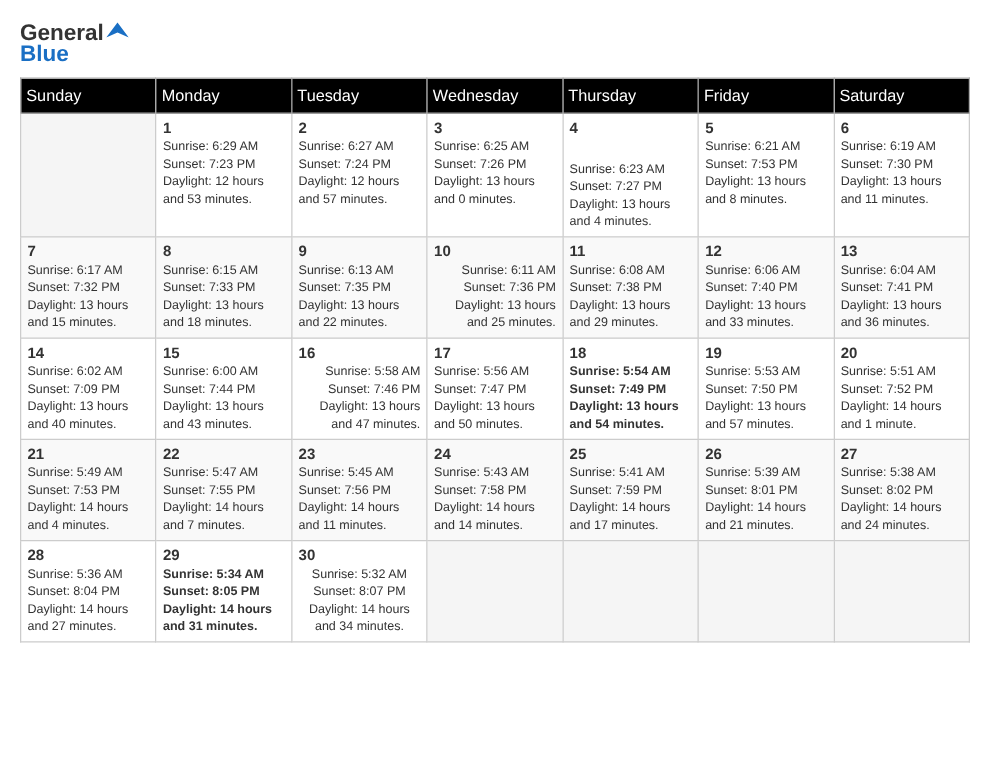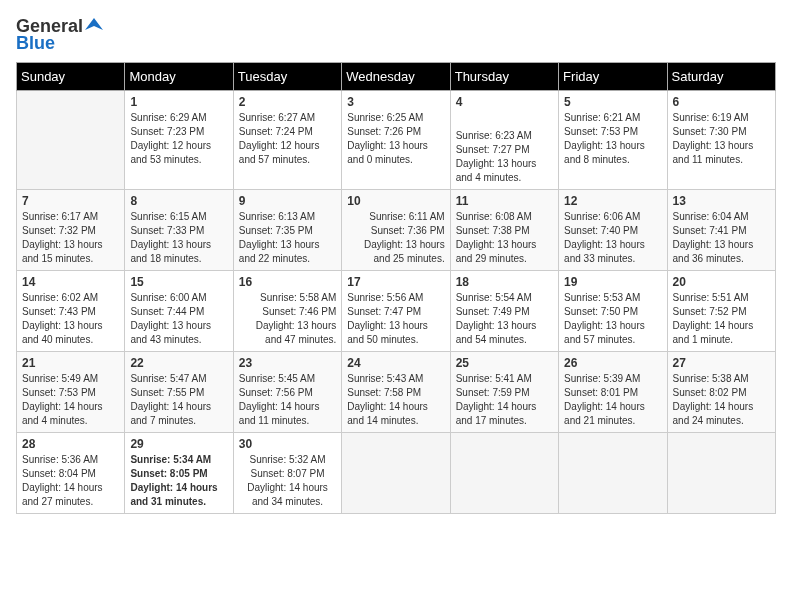--- a/index.html
+++ b/index.html
@@ -205,21 +205,21 @@
           <div class="day-detail" style="white-space: pre-line;">Sunrise: 6:04 AM
 Sunset: 7:41 PM
 Daylight: 13 hours
 and 36 minutes.</div>
         </td>
       </tr>
       <tr>
         <td>
           <span class="day-num">14</span>
           <div class="day-detail" style="white-space: pre-line;">Sunrise: 6:02 AM
-Sunset: 7:43 PM
+Sunset: 7:09 PM
 Daylight: 13 hours
 and 40 minutes.</div>
         </td>
         <td>
           <span class="day-num">15</span>
           <div class="day-detail" style="white-space: pre-line;">Sunrise: 6:00 AM
 Sunset: 7:44 PM
 Daylight: 13 hours
 and 43 minutes.</div>
         </td>
@@ -232,21 +232,21 @@
         </td>
         <td>
           <span class="day-num">17</span>
           <div class="day-detail" style="white-space: pre-line;">Sunrise: 5:56 AM
 Sunset: 7:47 PM
 Daylight: 13 hours
 and 50 minutes.</div>
         </td>
         <td>
           <span class="day-num">18</span>
-          <div class="day-detail" style="white-space: pre-line;">Sunrise: 5:54 AM
+          <div class="day-detail" style="white-space: pre-line; font-weight: bold;">Sunrise: 5:54 AM
 Sunset: 7:49 PM
 Daylight: 13 hours
 and 54 minutes.</div>
         </td>
         <td>
           <span class="day-num">19</span>
           <div class="day-detail" style="white-space: pre-line;">Sunrise: 5:53 AM
 Sunset: 7:50 PM
 Daylight: 13 hours
 and 57 minutes.</div>

